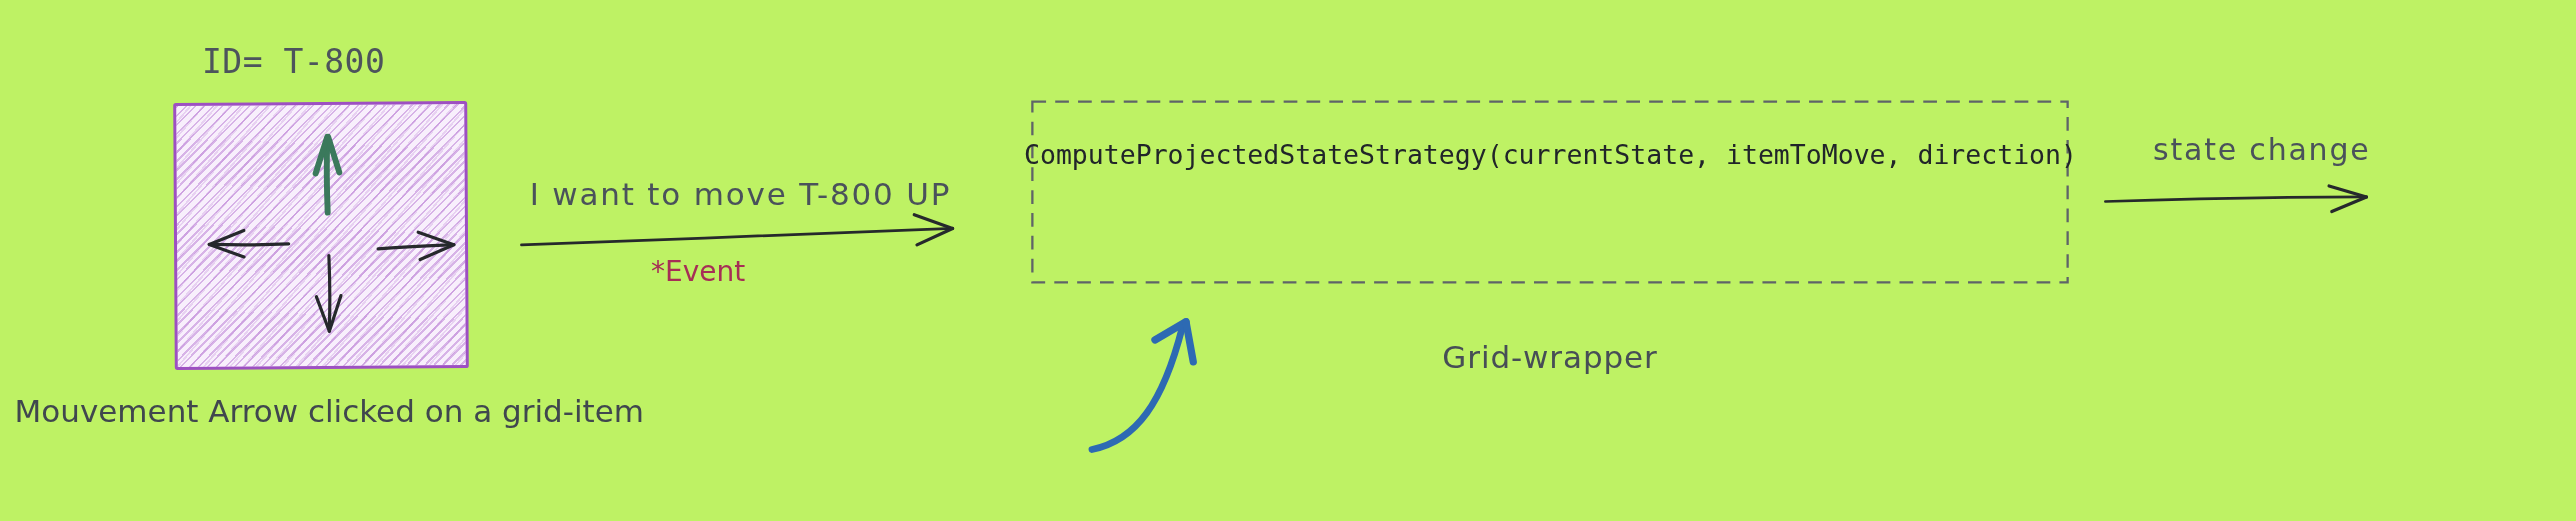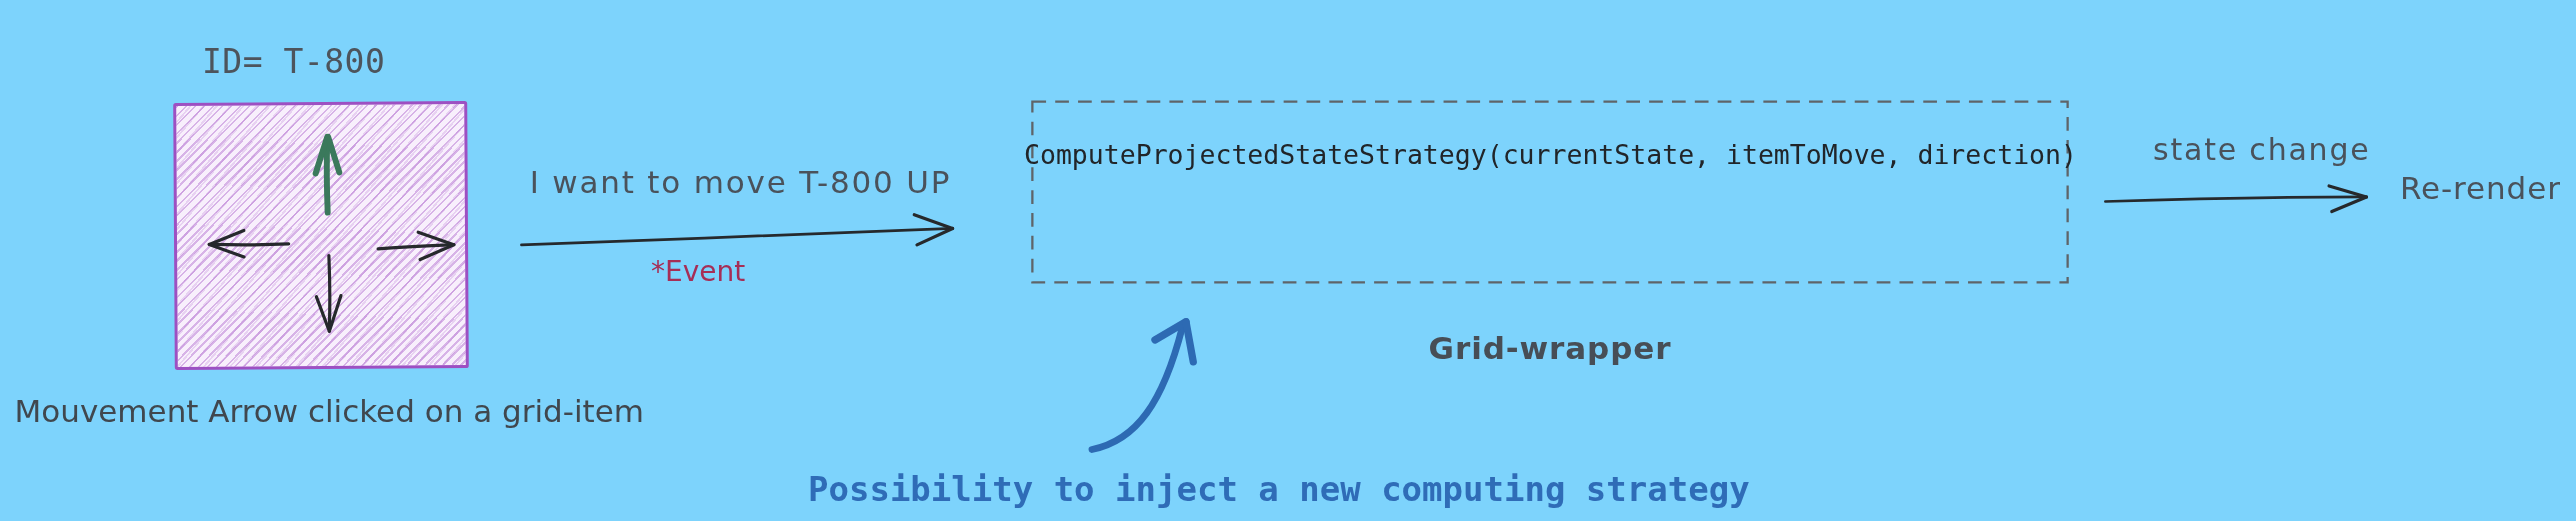--- a/index.html
+++ b/index.html
@@ -1,17 +1,17 @@
 <!DOCTYPE html>
 <html style="font-size:14.6px"><head>
 <meta charset="utf-8">
 <style>
   html,body{margin:0;padding:0;background:#ffffff;}
   #canvas{
-    position:relative;width:2576px;height:521px;background:#7dd3fc;overflow:hidden;
+    position:relative;width:2576px;height:521px;background:#bef264;overflow:hidden;
     font-family:"DejaVu Sans",sans-serif;
   }
   .t{position:absolute;white-space:nowrap;}
 
   
   .id-label{
     left:202px;top:42px;font-family:"DejaVu Sans Mono",monospace;
     font-size:33px;color:#4d545c;letter-spacing:0.5px;
   }
   .square{
@@ -20,34 +20,34 @@
     background-color:#f8effc;
     background-image:
       repeating-linear-gradient(135deg, rgba(166,90,200,0.40) 0 1.8px, rgba(255,255,255,0) 1.8px 6.4px),
       repeating-linear-gradient(131deg, rgba(166,90,200,0.20) 0 1.8px, rgba(255,255,255,0) 1.8px 10px);
   }
   .square svg{position:absolute;left:0;top:0;width:100%;height:100%;}
   .square-caption{left:14.6px;top:393px;font-size:31px;color:#40474e;}
 
   
   .event-label{
-    left:505px;top:164px;width:471px;text-align:center;
+    left:505px;top:176px;width:471px;text-align:center;
     font-size:31px;letter-spacing:1.8px;color:#4a525b;
   }
   .event-sub{left:651px;top:255px;font-size:28px;font-weight:400;color:#a62e56;}
 
   
   .code{
     position:absolute;left:1022px;top:138px;width:1057px;text-align:center;
     font-family:"DejaVu Sans Mono",monospace;font-size:26.5px;line-height:34px;
     color:#212529;font-weight:500;
   }
   .grid-wrapper-label{
-    left:1031px;top:330px;width:1038px;text-align:center;
-    font-size:31px;color:#474e56;letter-spacing:0.9px;font-weight:bold;
+    left:1031px;top:339px;width:1038px;text-align:center;
+    font-size:31px;color:#474e56;letter-spacing:0.9px;
   }
 
   
   .blue-note{
     left:808px;top:469px;font-family:"DejaVu Sans Mono",monospace;
     font-size:34px;font-weight:700;color:#2f6cb7;
   }
 
   
   .state-label{left:2108px;top:132px;font-size:30px;letter-spacing:1.8px;color:#4a525b;margin-left:45px;}
@@ -108,24 +108,22 @@
   <div class="code">
     <div>ComputeProjectedStateStrategy(currentState, itemToMove, direction)</div>
   </div>
   <div class="t grid-wrapper-label">Grid-wrapper</div>
 
   <svg class="arrow" style="left:1071px;top:307px;" width="146" height="160" viewBox="0 0 160 175">
     <path d="M 23 156 C 72 146 101 104 122 22" stroke="#2d6ab3" stroke-width="7.5" stroke-linecap="round"></path>
     <path d="M 126 16 L 92 36" stroke="#2d6ab3" stroke-width="8" stroke-linecap="round"></path>
     <path d="M 126 16 L 134 60" stroke="#2d6ab3" stroke-width="8" stroke-linecap="round"></path>
   </svg>
-  <div class="t blue-note">Possibility to inject a new computing strategy</div>
 
   <div class="t state-label">state change</div>
   <svg class="arrow" style="left:2099px;top:183px;" width="283" height="37" viewBox="0 0 310 40">
     <path d="M 7 20 C 100 17 200 15 291 15" stroke="#26292c" stroke-width="3" stroke-linecap="round"></path>
     <path d="M 293 15 L 252 3" stroke="#26292c" stroke-width="3.5" stroke-linecap="round"></path>
     <path d="M 293 15 L 255 31" stroke="#26292c" stroke-width="3.5" stroke-linecap="round"></path>
   </svg>
-  <div class="t rerender-label">Re-render</div>
 
 </div>
 
 
 </body></html>

